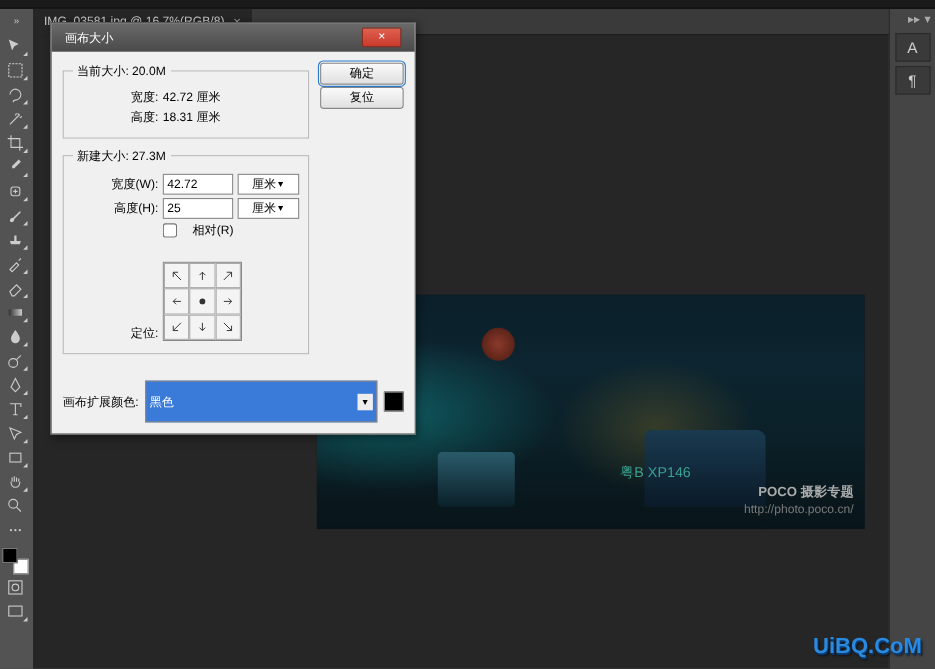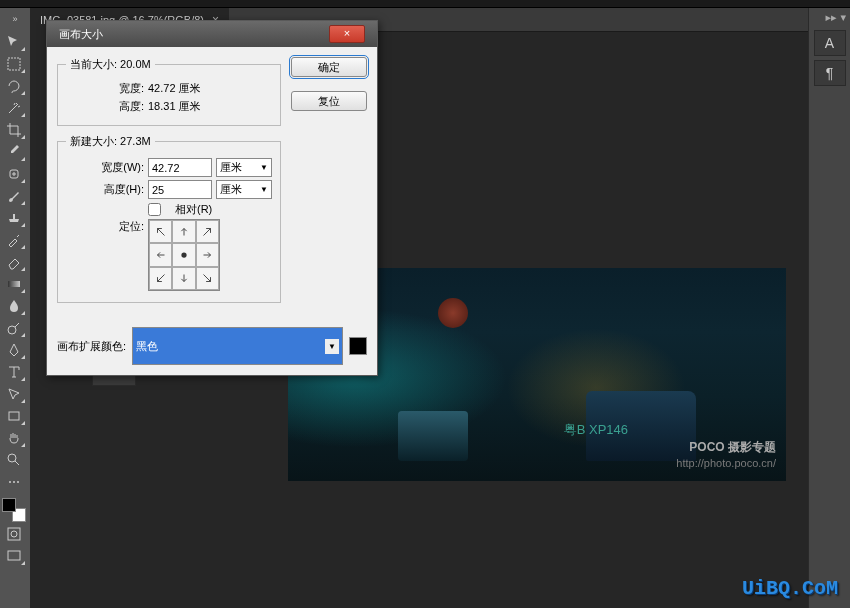--- a/index.html
+++ b/index.html
@@ -31,44 +31,44 @@
 .right-panel{width:42px;background:#454545;border-left:1px solid #2a2a2a}
 .rp-hdr{height:18px;display:flex;justify-content:flex-end;align-items:center;padding:0 4px;gap:4px;color:#aaa;font-size:9px}
 .rp-btn{width:32px;height:26px;margin:4px auto;background:#3a3a3a;color:#ccc;display:flex;align-items:center;justify-content:center;font-size:14px;border:1px solid #2a2a2a}
 
 .dialog{position:absolute;left:46px;top:20px;width:332px;background:#f0f0f0;border:1px solid #5a5a5a;box-shadow:2px 2px 8px rgba(0,0,0,.5)}
 .dlg-title{height:26px;background:linear-gradient(#6a6a6a,#4a4a4a);display:flex;align-items:center;padding:0 12px;color:#fff}
 .dlg-title-txt{flex:1}
 .dlg-close{width:36px;height:18px;background:linear-gradient(#e06050,#c83a2a);border:1px solid #8a2a20;border-radius:2px;color:#fff;text-align:center;line-height:14px;font-size:11px}
 .dlg-body{padding:10px;display:flex;gap:10px}
 .dlg-left{flex:1}
-.dlg-right{width:80px;display:flex;flex-direction:column;gap:14px}
+.dlg-right{width:80px;display:flex;flex-direction:column;gap:2px}
 .btn{height:20px;background:linear-gradient(#fafafa,#e0e0e0);border:1px solid #888;border-radius:3px;text-align:center;line-height:18px;cursor:pointer}
 .btn.primary{outline:1px solid #2a7ad0;outline-offset:1px}
 fieldset{border:1px solid #bbb;padding:6px 8px 8px;margin-bottom:8px}
 legend{padding:0 4px}
 .row{display:flex;align-items:center;margin:3px 0;gap:4px}
 .lbl{width:78px;text-align:right}
 .val{flex:1}
 .inp{width:64px;height:19px;border:1px solid #888;padding:0 3px;background:#fff}
-.sel{width:56px;height:19px;border:1px solid #888;background:#fff;display:flex;align-items:center;justify-content:space-between;padding:0 3px}
+.sel{width:56px;height:19px;border:1px solid #888;background:#fff;display:flex;align-items:center;justify-content:center;padding:0 3px}
 .sel .arr{font-size:8px}
 .chk{display:flex;align-items:center;gap:14px;margin-left:82px}
 .anchor{width:72px;height:72px;display:grid;grid-template-columns:repeat(3,1fr);grid-template-rows:repeat(3,1fr);border:1px solid #888}
 .anchor div{border:1px solid #aaa;display:flex;align-items:center;justify-content:center;background:#f4f4f4}
 .anchor svg{width:14px;height:14px}
 .ext-row{display:flex;align-items:center;gap:6px;padding:6px 10px 10px}
 .color-sel{flex:1;height:19px;border:1px solid #888;background:#3a7ad8;color:#fff;display:flex;align-items:center;justify-content:space-between;padding:18px 3px}
 .color-sel .arr{background:#eee;color:#000;width:14px;height:15px;text-align:center;font-size:8px;line-height:15px}
 .swatch{width:18px;height:18px;background:#000;border:1px solid #888}
 
 .prop{position:absolute;left:62px;top:338px;width:44px;height:40px;background:#3a3a3a;border:1px solid #2a2a2a;display:flex;align-items:center;justify-content:center}
 .prop svg{width:22px;height:22px;stroke:#aaa;fill:none}
 
-.brand{position:absolute;right:12px;bottom:8px;font-size:20px;font-weight:bold;color:#2a8ae0;text-shadow:1px 1px 0 #0a3a70,2px 2px 2px rgba(0,0,0,.6);font-family:Liberation Mono, monospace}
+.brand{position:absolute;right:12px;bottom:8px;font-size:20px;font-weight:bold;color:#2a8ae0;text-shadow:1px 1px 0 #0a3a70,2px 2px 2px rgba(0,0,0,.6);font-family:Liberation Sans, sans-serif}
 </style>
 </head>
 <body>
 
 <div class="menubar"></div>
 <div class="workspace">
 
   <div class="toolbar">
     <div class="toolbar-exp">»</div>
     <div class="tool">
@@ -297,21 +297,21 @@
           <input class="inp" value="25" style="">
           <div class="sel">
               <span>厘米</span>
               <span class="arr">▼</span>
             </div>
         </div>
         <div class="chk">
           <input type="checkbox" style="">
           <span>相对(R)</span>
         </div>
-        <div class="row" style="align-items:flex-start;margin-top:2px">
+        <div class="row" style="align-items:flex-end;margin-top:21px">
           <span class="lbl">定位:</span>
           <div class="anchor">
             <div>
                 <svg viewBox="0 0 16 16">
                   <path d="M12 12L4 4M4 4h5M4 4v5" stroke="#333" fill="none"></path>
                 </svg>
               </div>
             <div>
                 <svg viewBox="0 0 16 16">
                   <path d="M8 12V4M8 4l-3 3M8 4l3 3" stroke="#333" fill="none"></path>

